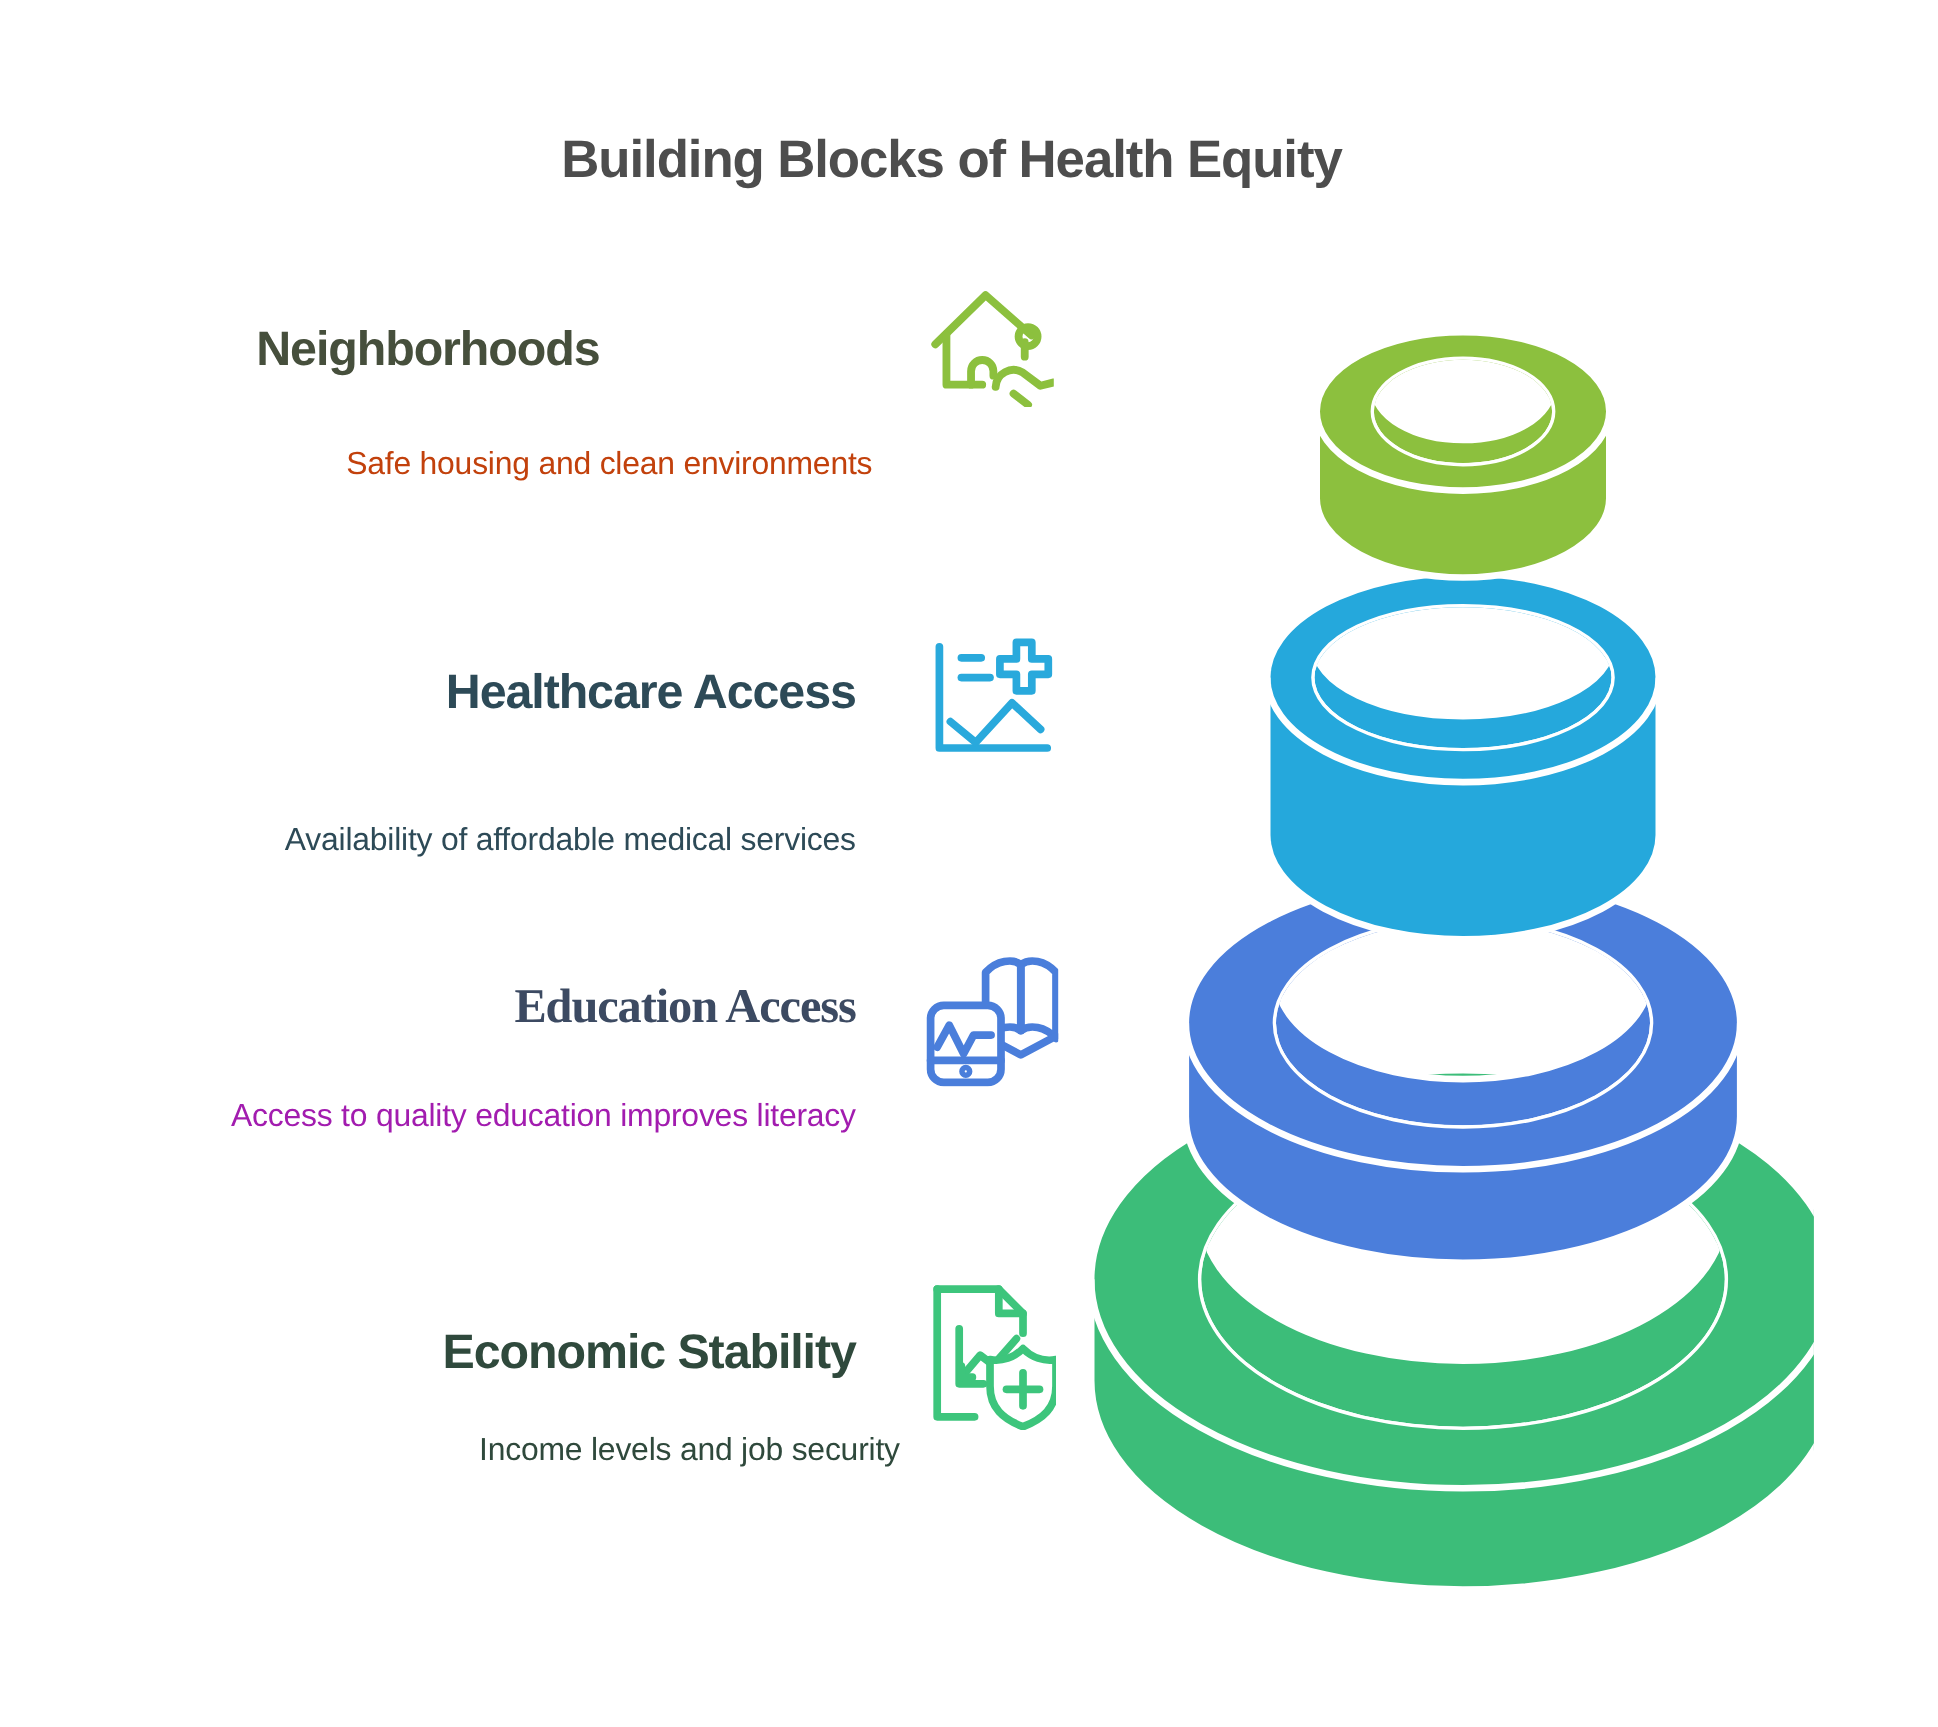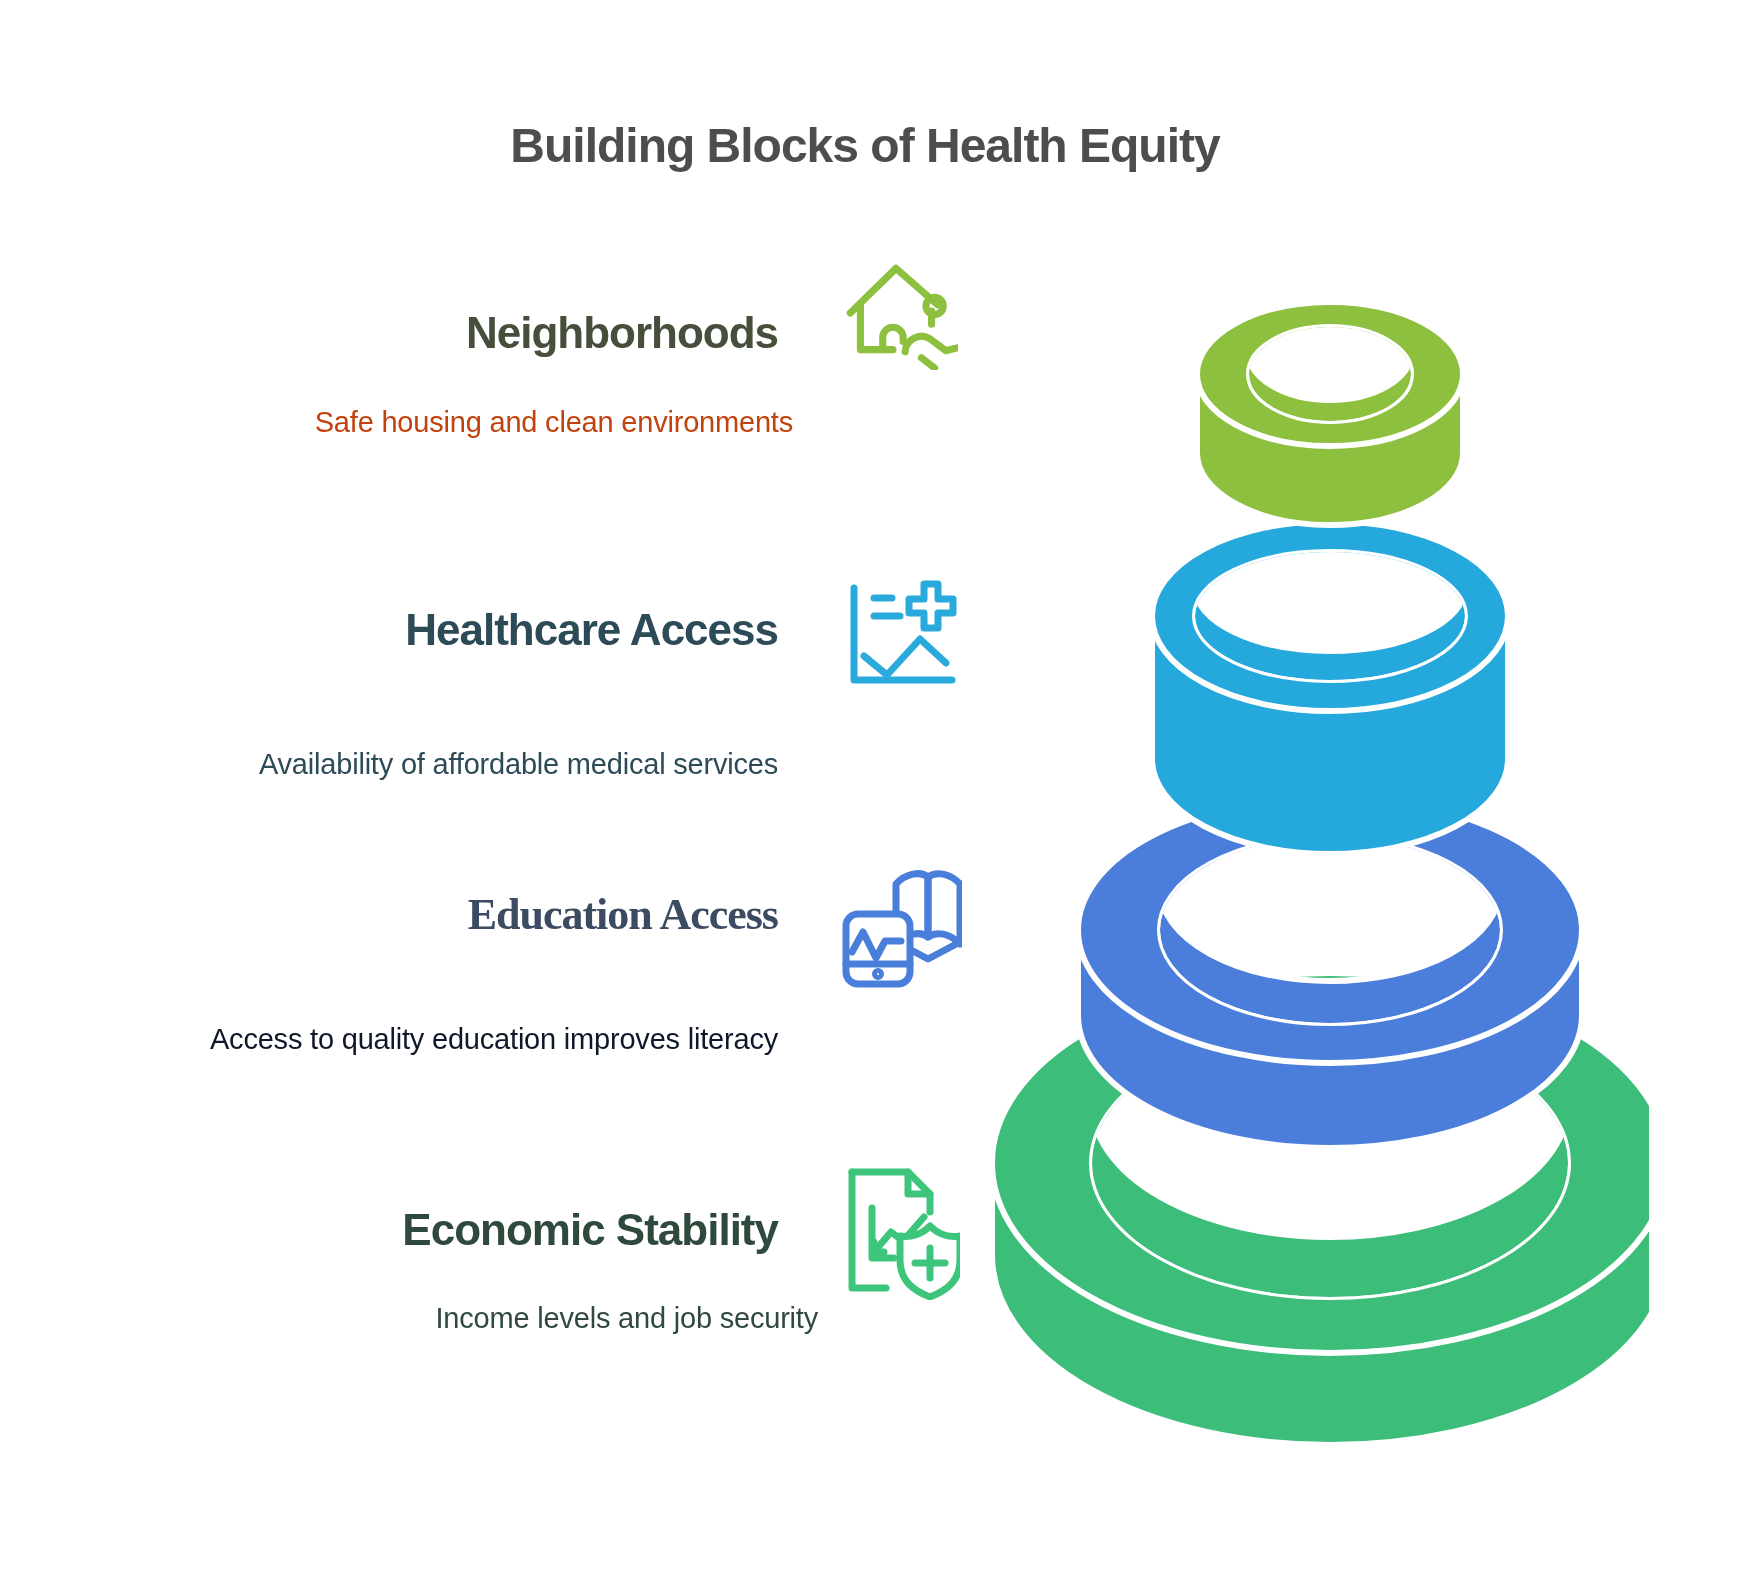--- a/index.html
+++ b/index.html
@@ -21,21 +21,21 @@
     position:absolute;left:0;width:778px;
     text-align:right;
     font-size:44px;font-weight:bold;line-height:1.05;letter-spacing:-1px;
     white-space:nowrap;
   }
   .sec-d{
     position:absolute;left:0;width:778px;
     text-align:right;
     font-size:29px;line-height:45px;letter-spacing:-0.2px;
   }
-  .h-n{top:310px;} .d-n{top:400px;}
+  .h-n{top:295px;text-align:center;} .d-n{top:400px;}
   .h-h{top:607px;} .d-h{top:698px;margin-top:44px;}
   .h-e{top:892px;font-family:Liberation Serif, serif;} .d-e{top:993px;left:178px;width:600px;}
   .h-s{top:1207px;text-align:right;} .d-s{top:1296px;margin-left:40px;}
   .icon{position:absolute;}
   .i-n{left:836px;top:248px;}
   .i-h{left:838px;top:570px;}
   .i-e{left:834px;top:862px;}
   .i-s{left:832px;top:1160px;}
   .rings-svg{position:absolute;left:0;top:0;pointer-events:none;}
 </style>
@@ -46,21 +46,21 @@
 
   <h1 class="title" style="color: rgb(77, 77, 77);">Building Blocks of Health Equity</h1>
 
   <div class="sec-h h-n" style="color: rgb(70, 79, 60);">Neighborhoods</div>
   <div class="sec-d d-n" style="color: #c2410c; padding-left: 15px;">Safe housing and clean environments</div>
 
   <div class="sec-h h-h" style="color: rgb(45, 74, 87);">Healthcare Access</div>
   <div class="sec-d d-h" style="color: rgb(45, 74, 87);">Availability of affordable medical services</div>
 
   <div class="sec-h h-e" style="color: rgb(60, 74, 98);">Education Access</div>
-  <div class="sec-d d-e" style="color: #0f172a; margin-top: 24px;">Access to quality education improves literacy</div>
+  <div class="sec-d d-e" style="color: #a21caf;">Access to quality education improves literacy</div>
 
   <div class="sec-h h-s" style="color: rgb(47, 73, 60);">Economic Stability</div>
   <div class="sec-d d-s" style="color: rgb(47, 73, 60);">Income levels and job security</div>
 
   <svg class="icon i-n" width="122" height="122" viewBox="0 0 120 120">
     <g fill="none" stroke-width="7" stroke-linecap="round" stroke-linejoin="round" stroke="#8CC03E">
       <path d="M14 64 L59 20 L100 56"></path>
       <path d="M24 56 V100 H56"></path>
       <path d="M46 100 v-12 a10 10 0 0 1 20 0 v4"></path>
       <path d="M94 62 v13"></path>

